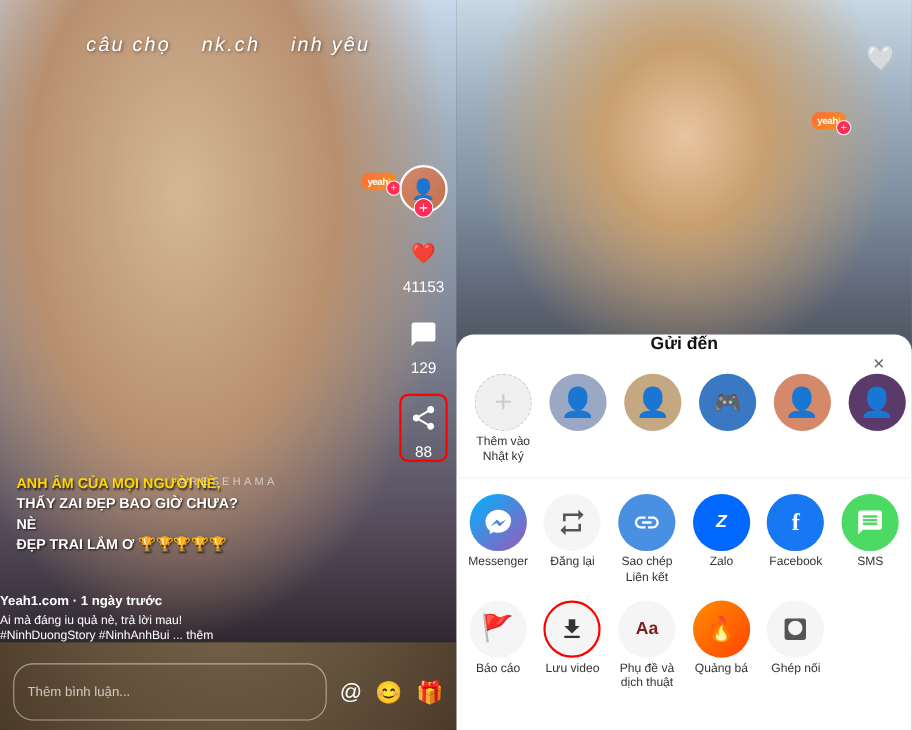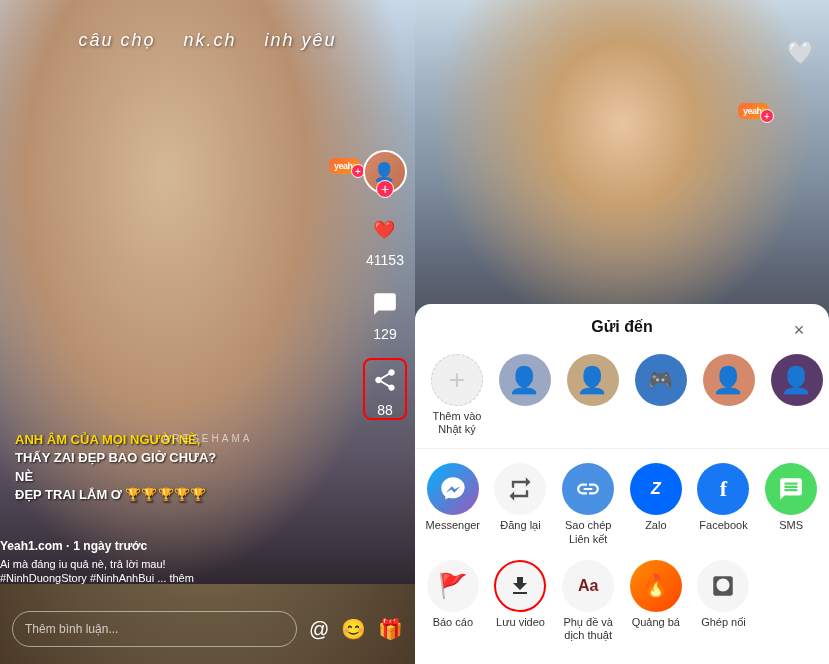--- a/index.html
+++ b/index.html
@@ -98,21 +98,21 @@
       left: 0;
       right: 0;
       height: 70px;
       display: flex;
       align-items: center;
       padding: 0 12px;
       gap: 12px;
     }
     .comment-input {
       flex: 1;
-      height: 36px;
+      height: 52px;
       border-radius: 18px;
       border: 1px solid rgba(255,255,255,0.5);
       background: transparent;
       padding: 4px 12px;
       color: white;
       font-size: 12px;
     }
     .comment-input::placeholder { color: rgba(255,255,255,0.7); }
     .bottom-icon {
       color: white;
@@ -216,21 +216,21 @@
       background: white;
       border-radius: 16px 16px 0 0;
       padding: 0 0 12px 0;
       height: 360px;
     }
 
     .share-sheet-header {
       display: flex;
       justify-content: center;
       align-items: center;
-      padding: 14px 16px 10px;
+      padding: 0 16px 10px;
       position: relative;
     }
     .share-sheet-title {
       font-size: 16px;
       font-weight: 600;
       color: #111;
     }
     .close-btn {
       position: absolute;
       right: 16px;

